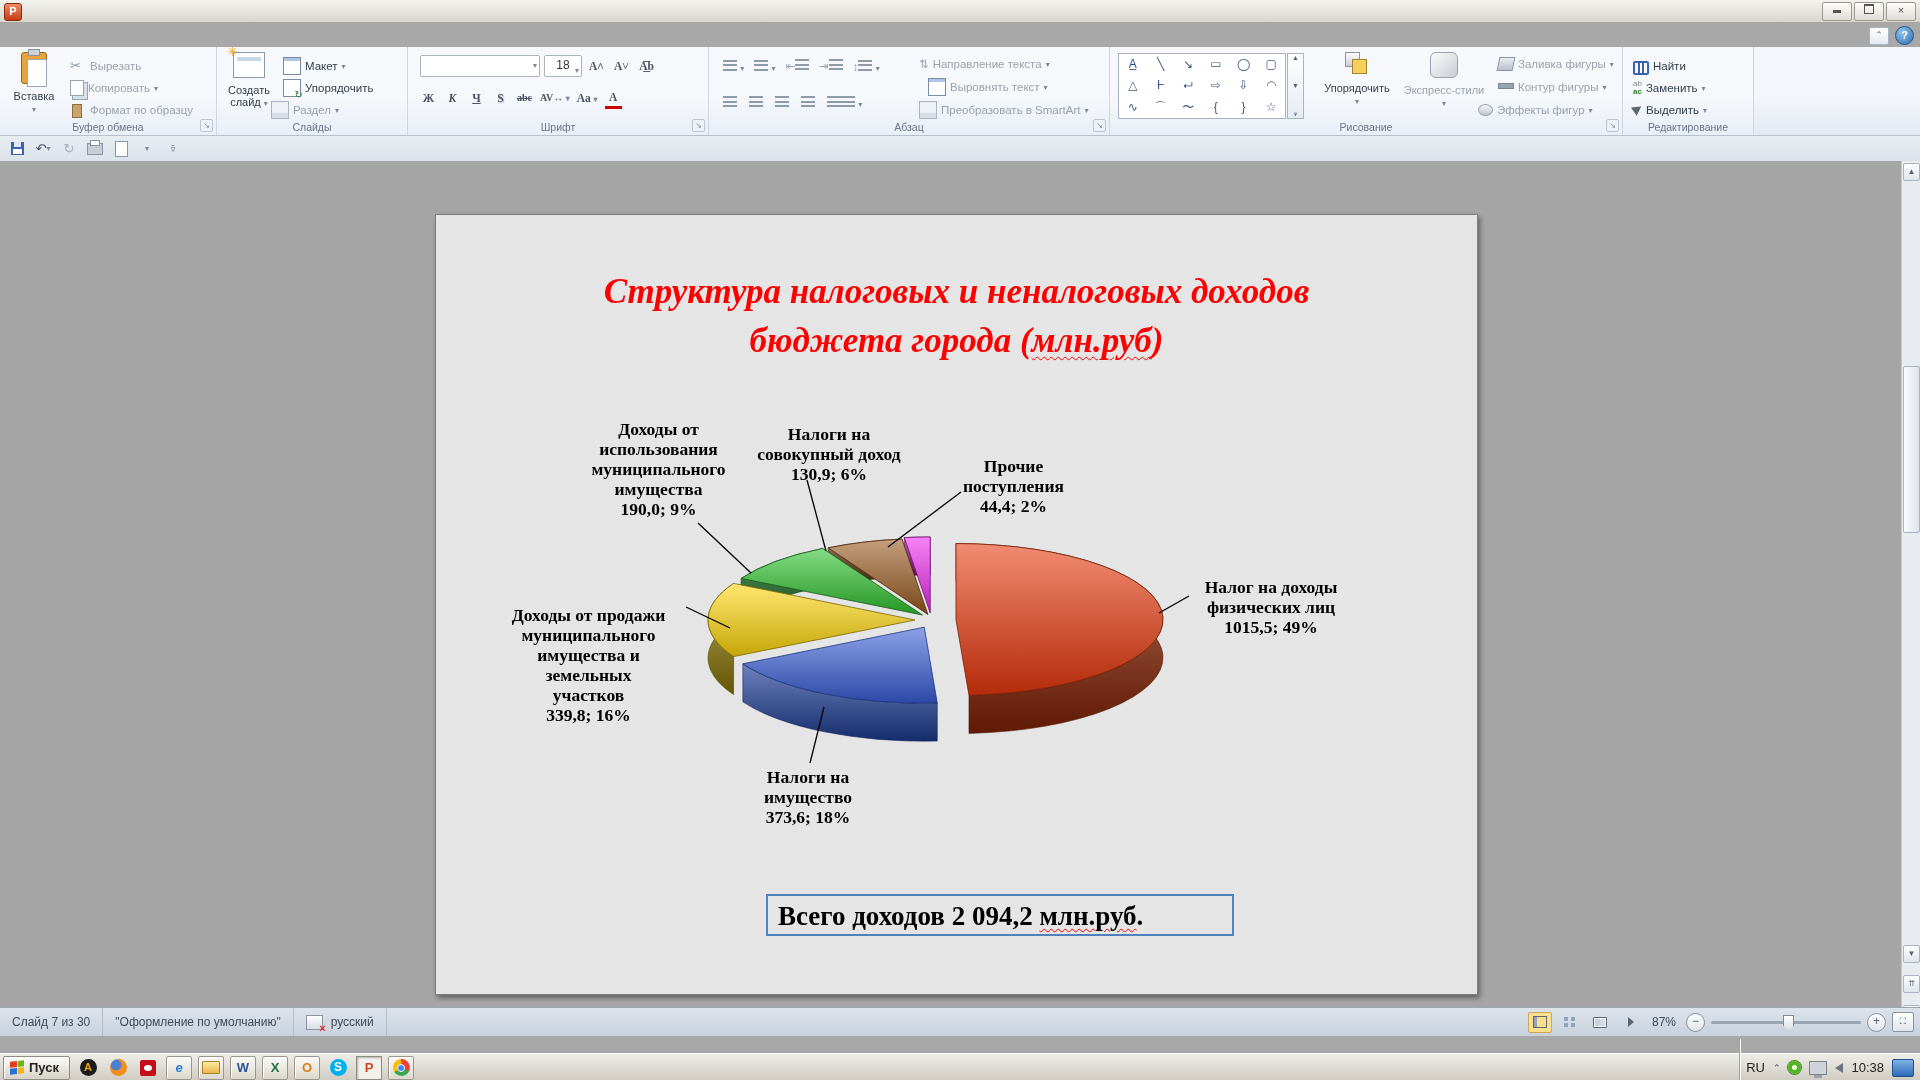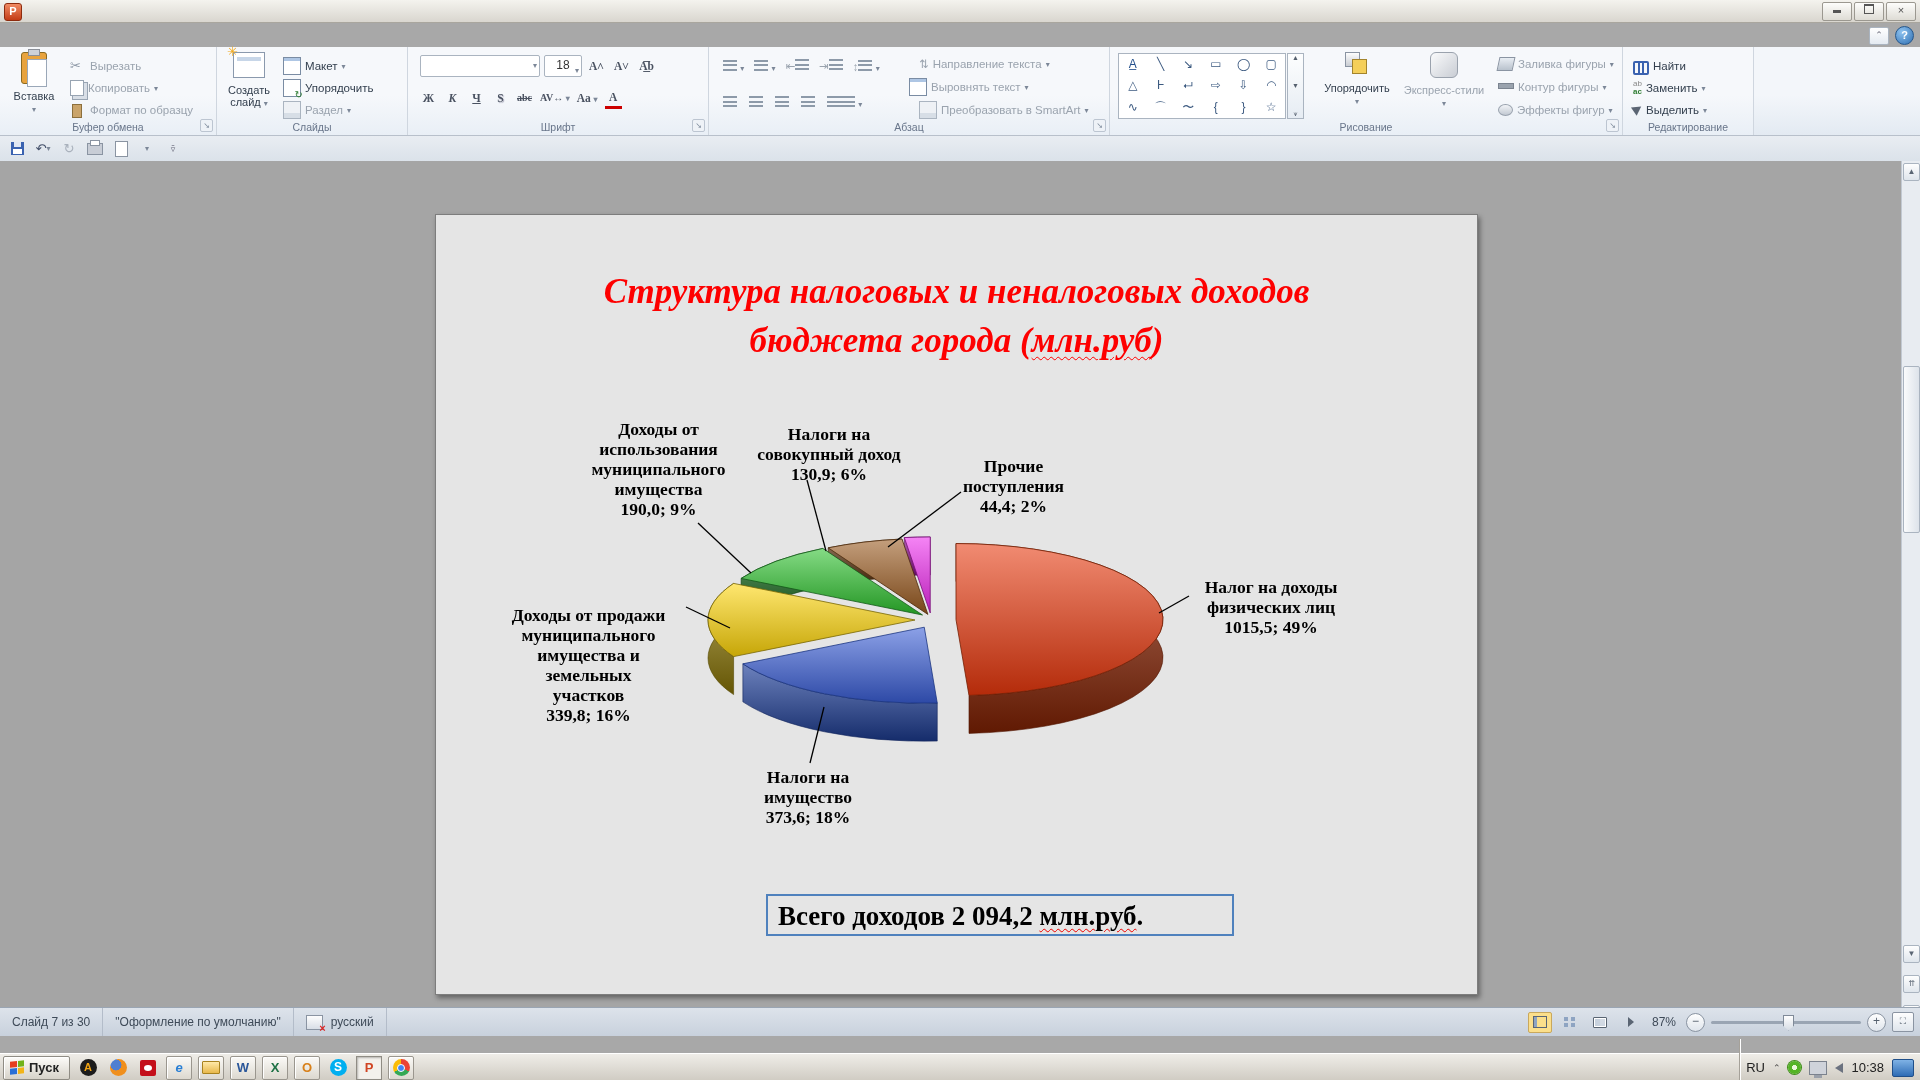--- a/index.html
+++ b/index.html
@@ -214,21 +214,21 @@
       </div>
       <div class="smallrow" style="left:66px;top:8px;">
         <span class="ic16 ic-layout"></span>
           <span>Макет</span> 
           <span class="dd">▾</span>
       </div>
       <div class="smallrow" style="left:66px;top:30px;">
         <span class="ic16 ic-reset"></span>
           <span>Упорядочить</span>
       </div>
-      <div class="smallrow dis" style="left:66px;top:52px;">
+      <div class="smallrow dis" style="left:54px;top:52px;">
         <span class="ic16 ic-section"></span>
           <span>Раздел</span> 
           <span class="dd">▾</span>
       </div>
       <div class="glabel">Слайды</div>
     </div>
 
     <div class="group" style="width:300px;">
       <div class="combo" style="position:absolute;left:12px;top:8px;width:118px;">
           <span class="dd">▾</span>
@@ -266,21 +266,21 @@
         <span><span class="ic-lines"></span></span>
         <span><span class="ic-lines"></span></span>
         <span><span class="ic-lines"></span></span>
         <span class="dis"><span class="ic-lines"></span><span class="ic-lines"></span> <span class="dd">▾</span></span>
       </div>
       <div class="smallrow dis" style="left:210px;top:6px;">
         <span>⇅</span>
           <span>Направление текста</span> 
           <span class="dd">▾</span>
       </div>
-      <div class="smallrow dis" style="left:200px;top:29px;">
+      <div class="smallrow dis" style="left:219px;top:29px;">
         <span class="ic16 ic-layout"></span>
           <span>Выровнять текст</span> 
           <span class="dd">▾</span>
       </div>
       <div class="smallrow dis" style="left:210px;top:52px;">
         <span class="ic16 ic-section"></span>
           <span>Преобразовать в SmartArt</span> 
           <span class="dd">▾</span>
       </div>
       <div class="glabel">Абзац</div>
@@ -324,21 +324,21 @@
       <div class="smallrow dis" style="left:388px;top:6px;">
         <span class="ic-fill"></span>
           <span>Заливка фигуры</span> 
           <span class="dd">▾</span>
       </div>
       <div class="smallrow dis" style="left:388px;top:29px;">
         <span class="ic-outline"></span>
           <span>Контур фигуры</span> 
           <span class="dd">▾</span>
       </div>
-      <div class="smallrow dis" style="left:388px;top:52px;">
+      <div class="smallrow dis" style="left:368px;top:52px;">
         <span class="ic-effects"></span>
           <span>Эффекты фигур</span> 
           <span class="dd">▾</span>
       </div>
       <div class="glabel">Рисование</div>
       <div class="dlg">↘</div>
     </div>
 
     <div class="group" style="width:130px;">
       <div class="smallrow" style="left:10px;top:8px;">

